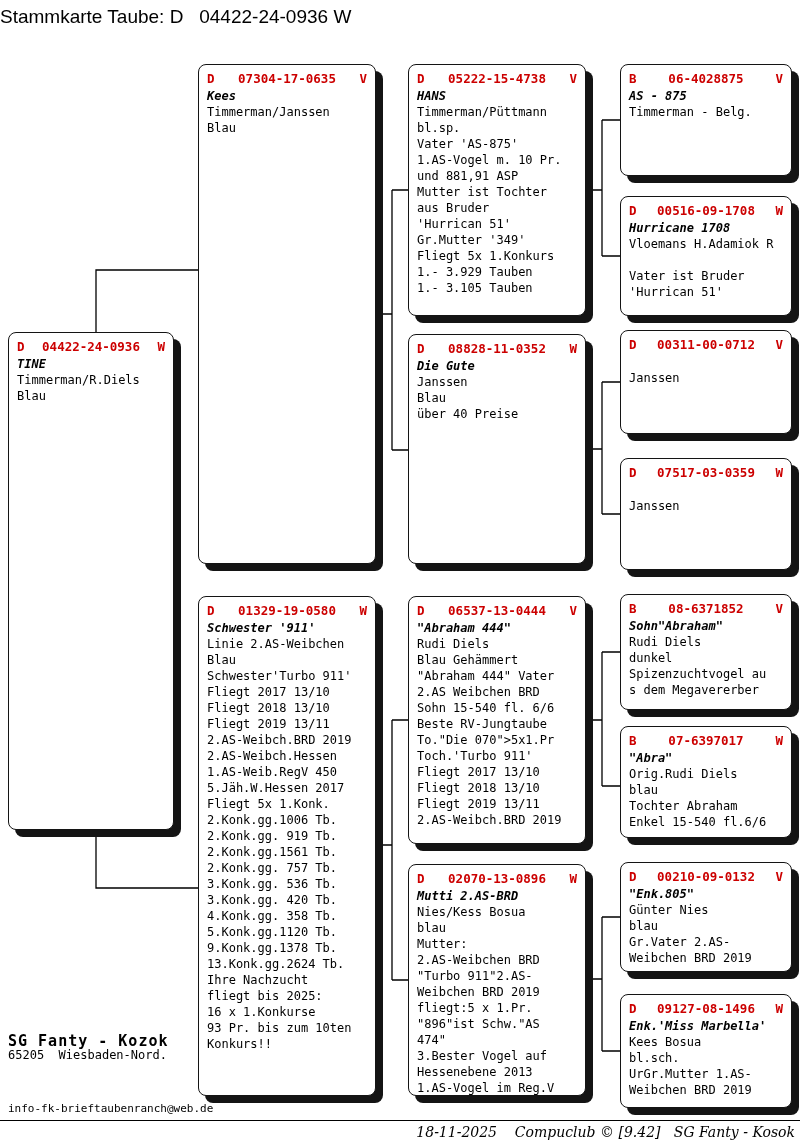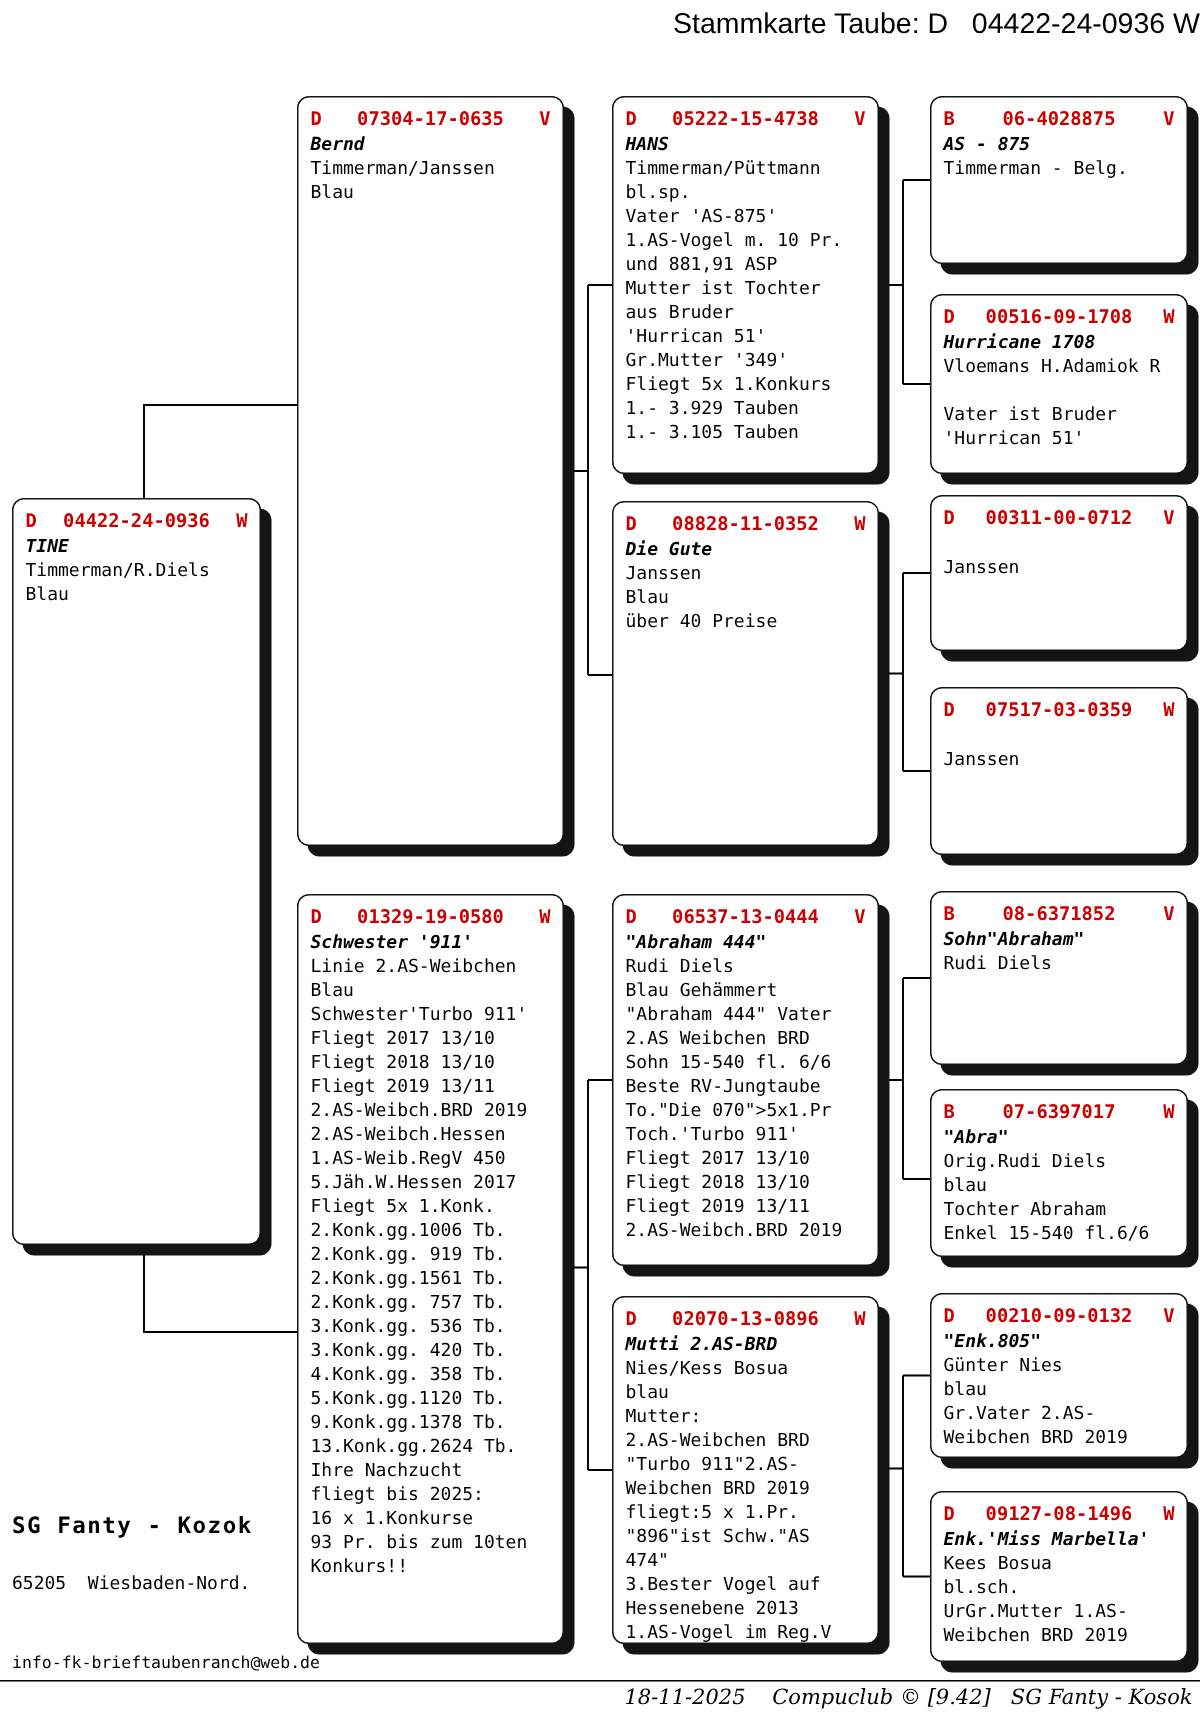--- a/index.html
+++ b/index.html
@@ -4,40 +4,40 @@
 <title>Stammkarte</title>
 <style>
   * { margin:0; padding:0; box-sizing:border-box; }
   html,body { background:#fff; }
   body {
     width:800px; height:1148px; position:relative; overflow:hidden;
     font-family:"DejaVu Sans Mono", monospace; color:#000;
   }
   .page-title {
     position:absolute; top:6px; left:0; width:100%;
-    text-align:right; white-space:pre;
+    text-align:left; white-space:pre;
     font-family:"Liberation Sans", sans-serif; font-size:19px;
   }
   svg.connectors { position:absolute; left:0; top:0; z-index:0; pointer-events:none; }
   svg.connectors path { stroke:#000; stroke-width:1.3; fill:none; }
   .box {
     position:absolute; z-index:1; background:#fff;
     border:1.5px solid #141414; border-radius:8px;
     box-shadow:7px 7px 0 #141414;
     padding:5px 8px; overflow:hidden;
   }
   .ring {
     display:flex; justify-content:space-between; align-items:baseline;
     color:var(--red,#cc0000); font-weight:bold;
     font-size:12.5px; line-height:18px; white-space:pre;
   }
   .bname  { font-weight:bold; font-style:italic; font-size:12px; line-height:16px; min-height:16px; white-space:pre; }
   .bstrain{ font-weight:normal; font-size:12px; line-height:16px; min-height:16px; white-space:pre; }
   .bbody  { font-size:12px; line-height:16px; white-space:pre; }
-  .footer-name   { position:absolute; left:8px; top:1008px; font-size:15px; font-weight:bold; letter-spacing:1px; white-space:pre; }
+  .footer-name   { position:absolute; left:8px; top:1032px; font-size:15px; font-weight:bold; letter-spacing:1px; white-space:pre; }
   .footer-addr   { position:absolute; left:8px; top:1048px; font-size:12px; white-space:pre; }
   .footer-email  { position:absolute; left:8px; top:1102px; font-size:11px; white-space:pre; }
   .footer-rule   { position:absolute; left:0; top:1120px; width:800px; border-top:1px solid #000; }
   .footer-credit { position:absolute; right:5px; top:1124px; font-size:14px; font-style:italic;
                    font-family:"DejaVu Serif", serif; white-space:pre; }
 </style>
 </head>
 <body>
 
 <div class="page-title">Stammkarte Taube: D   04422-24-0936 W</div>
@@ -63,21 +63,21 @@
   <div class="bstrain">Timmerman/R.Diels</div>
   <div class="bbody">Blau</div>
 </div>
 
 <div class="box" style="left:198px;top:64px;width:178px;height:500px">
   <div class="ring">
     <span>D</span>
     <span>07304-17-0635</span>
     <span>V</span>
   </div>
-  <div class="bname">Bernd</div>
+  <div class="bname">Kees</div>
   <div class="bstrain">Timmerman/Janssen</div>
   <div class="bbody">Blau</div>
 </div>
 
 <div class="box" style="left:198px;top:596px;width:178px;height:500px">
   <div class="ring">
     <span>D</span>
     <span>01329-19-0580</span>
     <span>W</span>
   </div>
@@ -230,20 +230,23 @@
 </div>
 
 <div class="box" style="left:620px;top:594px;width:172px;height:116px">
   <div class="ring">
     <span>B</span>
     <span>08-6371852</span>
     <span>V</span>
   </div>
   <div class="bname">Sohn"Abraham"</div>
   <div class="bstrain">Rudi Diels</div>
+  <div class="bbody">dunkel
+Spizenzuchtvogel au
+s dem Megavererber</div>
 </div>
 
 <div class="box" style="left:620px;top:726px;width:172px;height:112px">
   <div class="ring">
     <span>B</span>
     <span>07-6397017</span>
     <span>W</span>
   </div>
   <div class="bname">"Abra"</div>
   <div class="bstrain">Orig.Rudi Diels</div>

